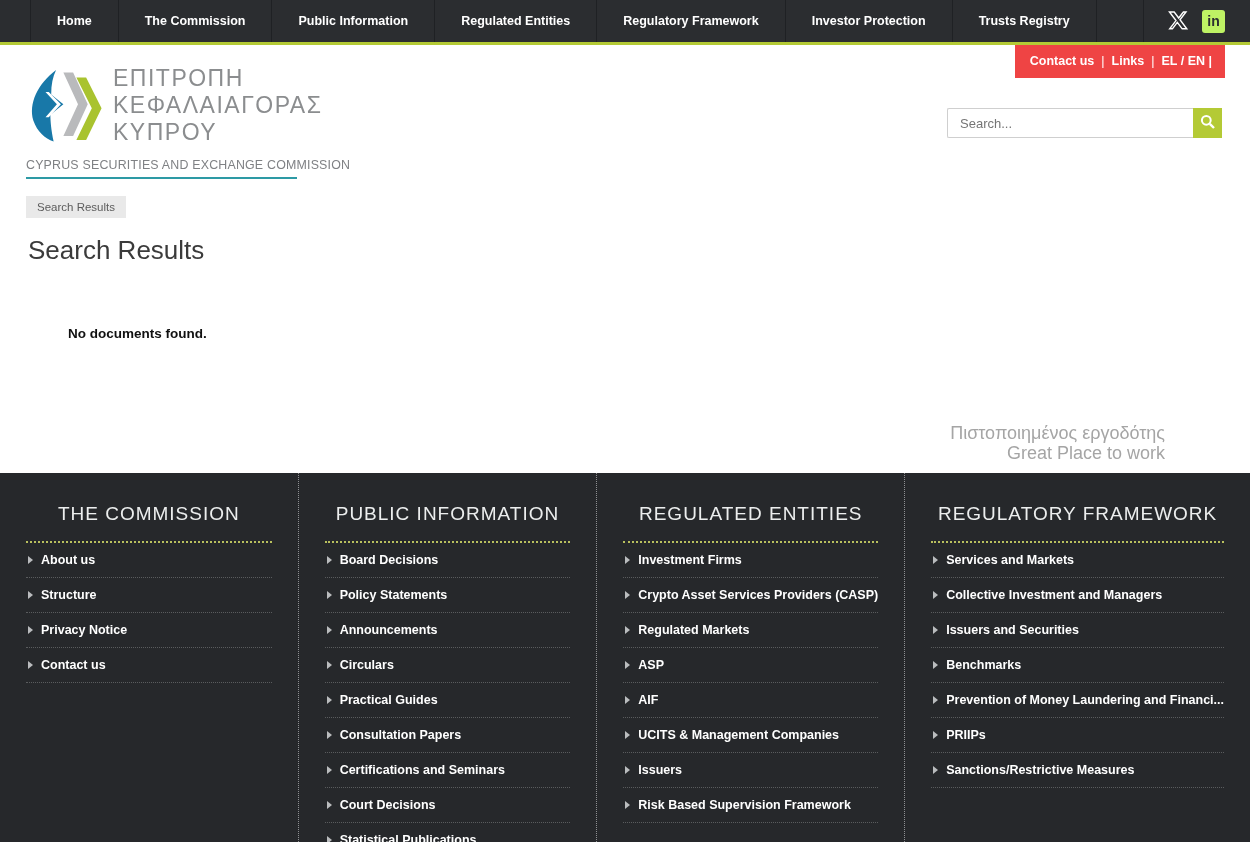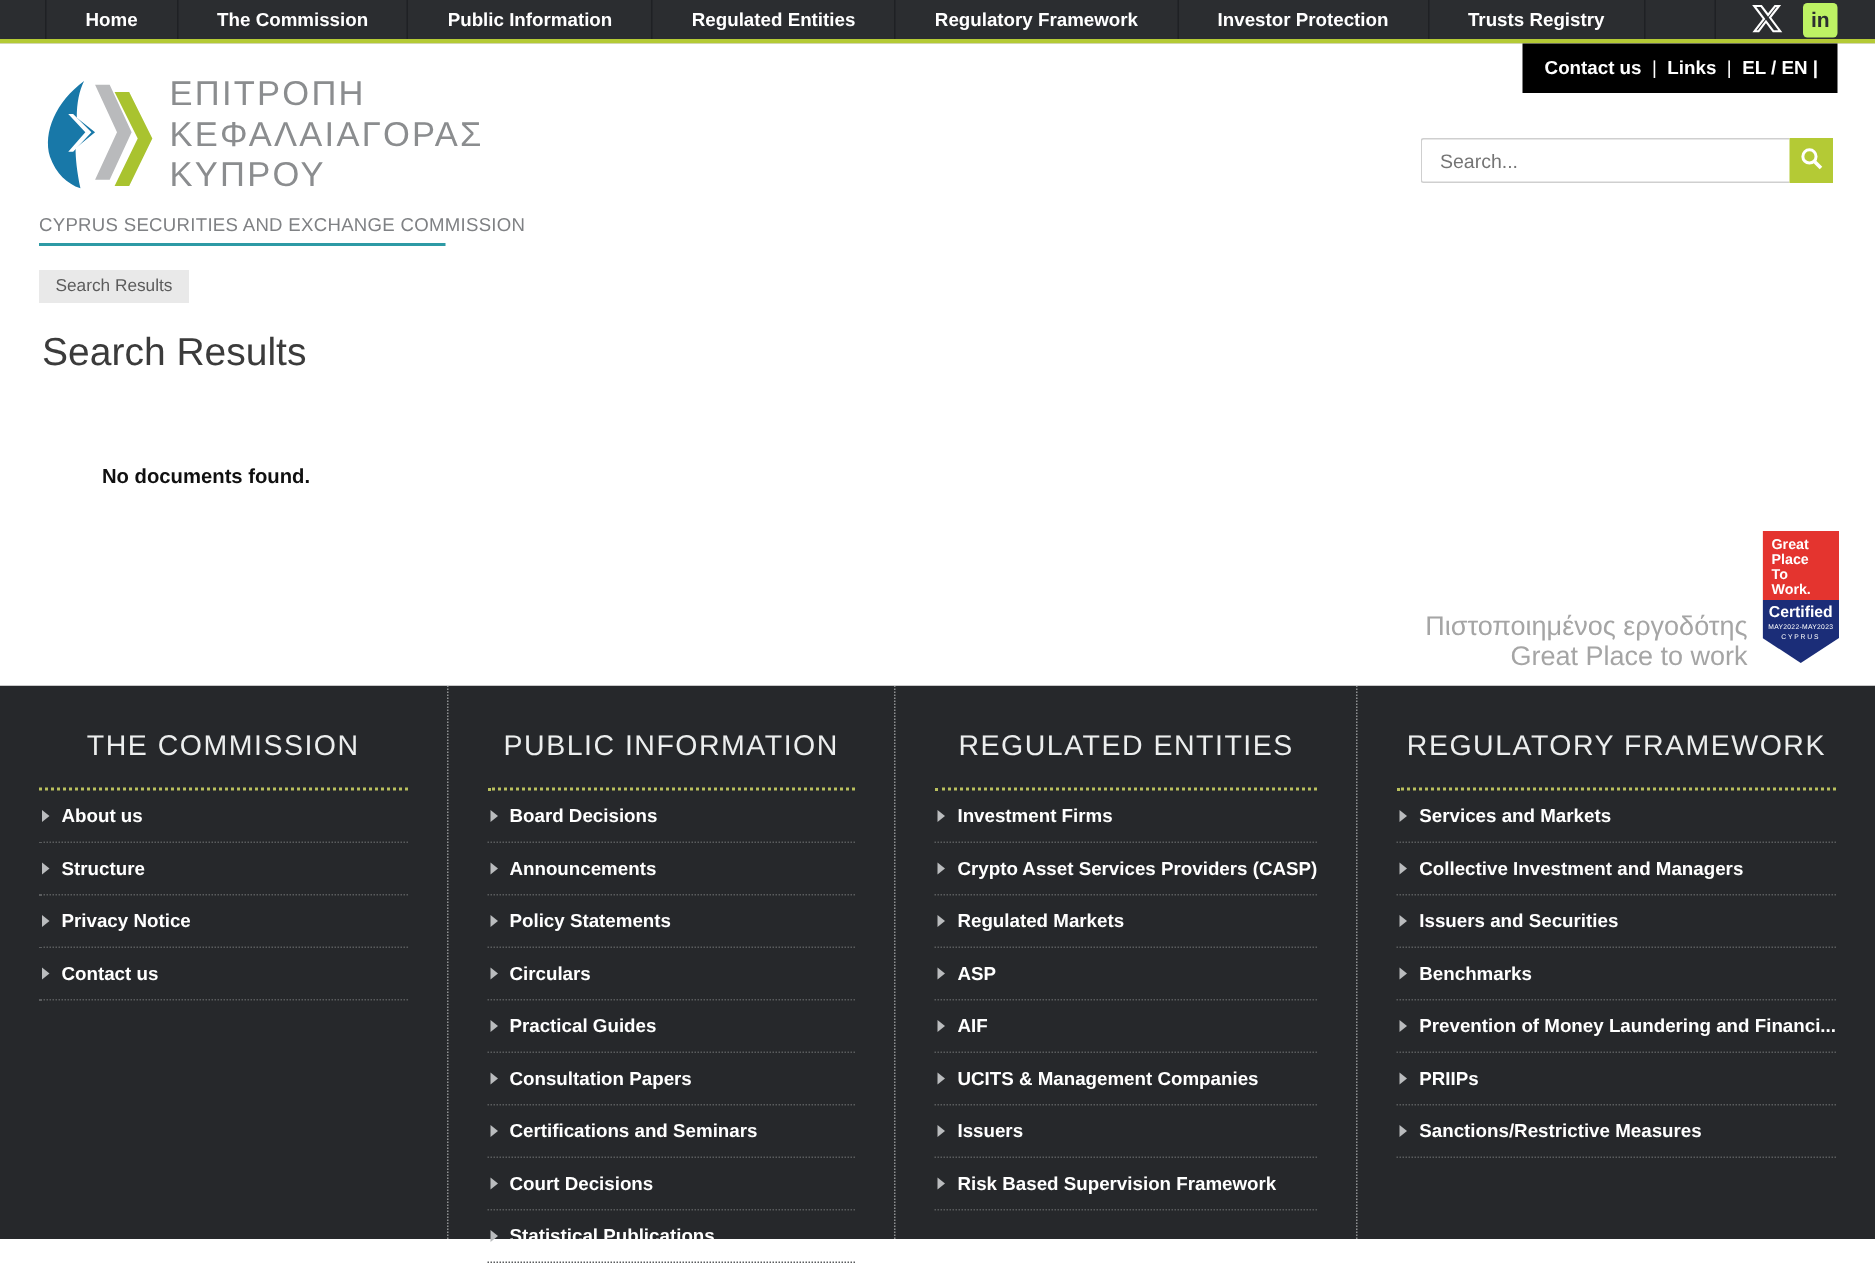--- a/index.html
+++ b/index.html
@@ -1,36 +1,36 @@
 <!DOCTYPE html>
 <html><head>
 <meta charset="utf-8">
 <style>
   * { margin:0; padding:0; box-sizing:border-box; }
   html,body { width:1250px; height:842px; overflow:hidden; background:#fff;
               font-family:"Liberation Sans", sans-serif; }
 
   
-  .nav { height:29px; background:#2b2d30; border-bottom:3px solid #b4ca35;
+  .nav { height:45px; background:#2b2d30; border-bottom:3px solid #b4ca35;
          display:flex; align-items:stretch; padding-left:30px; }
   .nav-item { display:flex; align-items:center; padding:0 26px;
               border-right:1px solid #1f2124; color:#fff; font-size:12.5px;
               font-weight:bold; white-space:nowrap; cursor:pointer; }
   .nav-item:first-child { border-left:1px solid #1f2124; }
   .nav-social { margin-left:auto; display:flex; align-items:center; gap:12px;
                 padding:0 25px 0 22px; border-left:1px solid #1f2124; }
   .x-icon svg { display:block; }
   .li-icon { width:23px; height:23px; background:#bef264; border-radius:3px;
              color:#2b2d30; font-weight:bold; font-size:14px; display:flex;
              align-items:center; justify-content:center; cursor:pointer; }
 
   
   .page-top { position:relative; height:428px; background:#fff; }
 
-  .contact-bar { position:absolute; top:0; right:25px; background:#000000;
+  .contact-bar { position:absolute; top:0; right:25px; background:#ef4444;
                  color:#fff; font-weight:bold; font-size:12.5px;
                  padding:9px 13px 10px 15px; cursor:pointer; }
   .contact-bar .sep { margin:0 7px; font-weight:normal; }
 
   .logo { position:absolute; top:14px; left:26px; cursor:pointer; }
   .logo-top { display:flex; align-items:flex-start; }
   .logo-greek { margin-left:9px; margin-top:6px; color:#8b8d8f; font-size:23px;
                 letter-spacing:1.5px; line-height:27px; }
   .logo-sub { margin-top:3px; padding-bottom:5px; border-bottom:2px solid #2d9aa5;
               color:#7f8184; font-size:12.4px; letter-spacing:0.2px;
@@ -136,33 +136,20 @@
           <line x1="9.8" y1="9.8" x2="14" y2="14" stroke="#ffffff" stroke-width="2.4"></line>
         </svg>
       </span>
     </button>
   </div>
 
   <div class="breadcrumb">Search Results</div>
   <div class="page-title">Search Results</div>
   <div class="no-docs">No documents found.</div>
 
-  <div class="gptw">
-    <div class="gptw-red">
-      <div>Great</div>
-      <div>Place</div>
-      <div>To</div>
-      <div>Work.</div>
-    </div>
-    <div class="gptw-blue">
-      <div class="gptw-cert">Certified</div>
-      <div class="gptw-dates">MAY2022-MAY2023</div>
-      <div class="gptw-region">CYPRUS</div>
-    </div>
-  </div>
   <div class="gptw-caption">
     <div>Πιστοποιημένος εργοδότης</div>
     <div>Great Place to work</div>
   </div>
 </div>
 
 <div class="footer">
 
   <div class="fcol">
     <div class="fcol-title">THE COMMISSION</div>
@@ -187,28 +174,28 @@
 
   <div class="fcol">
     <div class="fcol-title">PUBLIC INFORMATION</div>
     <div class="fcol-rule"></div>
     <div class="fitem">
         <i class="arr"></i>
         <span>Board Decisions</span>
       </div>
     <div class="fitem">
         <i class="arr"></i>
+        <span>Policy Statements</span>
+      </div>
+    <div class="fitem">
+        <i class="arr"></i>
         <span>Announcements</span>
       </div>
     <div class="fitem">
         <i class="arr"></i>
-        <span>Policy Statements</span>
-      </div>
-    <div class="fitem">
-        <i class="arr"></i>
         <span>Circulars</span>
       </div>
     <div class="fitem">
         <i class="arr"></i>
         <span>Practical Guides</span>
       </div>
     <div class="fitem">
         <i class="arr"></i>
         <span>Consultation Papers</span>
       </div>

